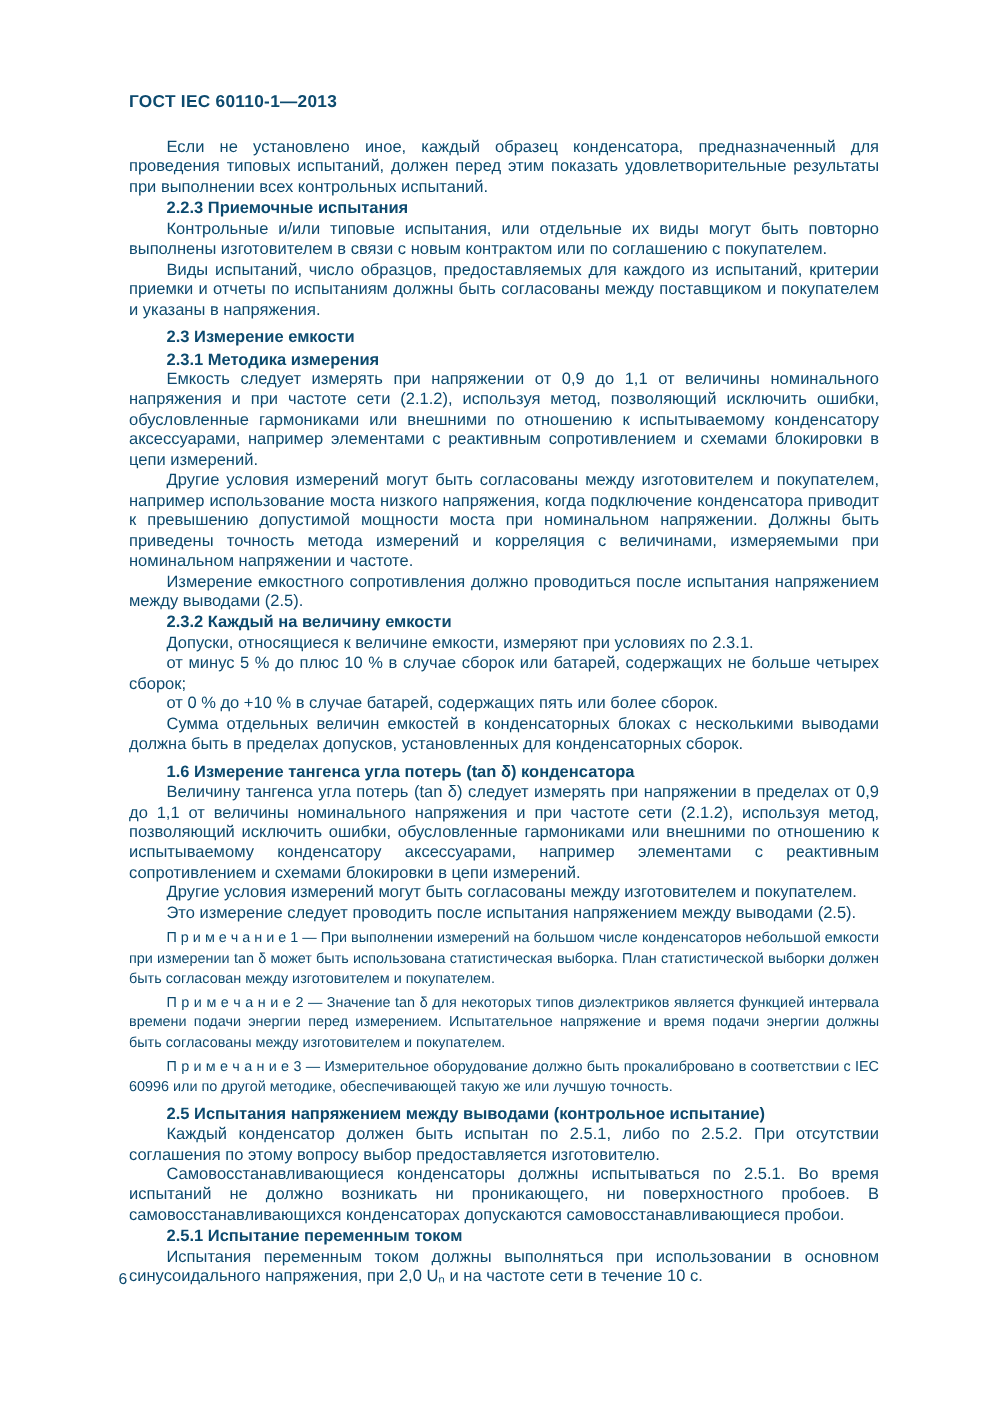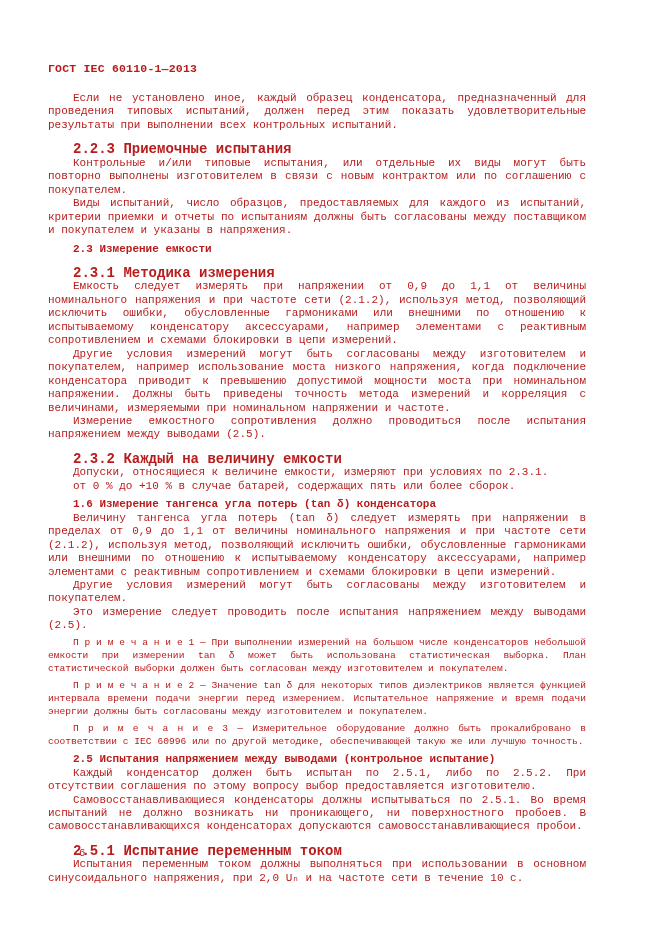--- a/index.html
+++ b/index.html
@@ -6,23 +6,23 @@
     margin: 0;
     padding: 0;
     background: #ffffff;
   }
   .page {
     position: relative;
     width: 661px;
     height: 936px;
     background: #ffffff;
     box-sizing: border-box;
-    padding: 62px 75px 0 48px;
-    font-family: Liberation Mono, monospace;
-    color: #b91c1c;
+    padding: 62px 75px 0 86px;
+    font-family: Liberation Sans, sans-serif;
+    color: #0c4a6e;
     overflow: hidden;
   }
   .doc-header {
     font-weight: bold;
     font-size: 11.5px;
     line-height: 13px;
     letter-spacing: 0.2px;
     margin: 0 0 17px 0;
   }
   .doc-body { }
@@ -36,23 +36,23 @@
     line-height: 13.45px;
   }
   .blk.h2 {
     font-weight: bold;
     font-size: 11px;
     line-height: 13.45px;
     margin-top: 5px;
   }
   .blk.h3 {
     font-weight: bold;
-    font-size: 14px;
+    font-size: 11px;
     line-height: 13.45px;
-    margin-top: 11px;
+    margin-top: 1px;
   }
   .blk.note {
     font-size: 9.6px;
     line-height: 13.3px;
     margin-top: 3px;
     margin-bottom: 2px;
   }
   .page-number {
     position: absolute;
     left: 79px;
@@ -72,21 +72,23 @@
       <p class="blk h3">2.2.3  Приемочные испытания</p>
       <p class="blk p">Контрольные и/или типовые испытания, или отдельные их виды могут быть повторно выполнены изготовителем в связи с новым контрактом или по соглашению с покупателем.</p>
       <p class="blk p">Виды испытаний, число образцов, предоставляемых для каждого из испытаний, критерии приемки и отчеты по испытаниям должны быть согласованы между поставщиком и покупателем и указаны в напряжения.</p>
       <p class="blk h2">2.3  Измерение емкости</p>
       <p class="blk h3">2.3.1  Методика измерения</p>
       <p class="blk p">Емкость следует измерять при напряжении от 0,9 до 1,1 от величины номинального напряжения и при частоте сети (2.1.2), используя метод, позволяющий исключить ошибки, обусловленные гармониками или внешними по отношению к испытываемому конденсатору аксессуарами, например элементами с реактивным сопротивлением и схемами блокировки в цепи измерений.</p>
       <p class="blk p">Другие условия измерений могут быть согласованы между изготовителем и покупателем, например использование моста низкого напряжения, когда подключение конденсатора приводит к превышению допустимой мощности моста при номинальном напряжении. Должны быть приведены точность метода измерений и корреляция с величинами, измеряемыми при номинальном напряжении и частоте.</p>
       <p class="blk p">Измерение емкостного сопротивления должно проводиться после испытания напряжением между выводами (2.5).</p>
       <p class="blk h3">2.3.2  Каждый на величину емкости</p>
       <p class="blk p">Допуски, относящиеся к величине емкости, измеряют при условиях по 2.3.1.</p>
+      <p class="blk p">от минус 5 % до плюс 10 % в случае сборок или батарей, содержащих не больше четырех сборок;</p>
       <p class="blk p">от 0 % до +10 % в случае батарей, содержащих пять или более сборок.</p>
+      <p class="blk p">Сумма отдельных величин емкостей в конденсаторных блоках с несколькими выводами должна быть в пределах допусков, установленных для конденсаторных сборок.</p>
       <p class="blk h2">1.6  Измерение тангенса угла потерь (tan δ) конденсатора</p>
       <p class="blk p">Величину тангенса угла потерь (tan δ) следует измерять при напряжении в пределах от 0,9 до 1,1 от величины номинального напряжения и при частоте сети (2.1.2), используя метод, позволяющий исключить ошибки, обусловленные гармониками или внешними по отношению к испытываемому конденсатору аксессуарами, например элементами с реактивным сопротивлением и схемами блокировки в цепи измерений.</p>
       <p class="blk p">Другие условия измерений могут быть согласованы между изготовителем и покупателем.</p>
       <p class="blk p">Это измерение следует проводить после испытания напряжением между выводами (2.5).</p>
       <p class="blk note">П р и м е ч а н и е  1 — При выполнении измерений на большом числе конденсаторов небольшой емкости при измерении tan δ может быть использована статистическая выборка. План статистической выборки должен быть согласован между изготовителем и покупателем.</p>
       <p class="blk note">П р и м е ч а н и е  2 — Значение tan δ для некоторых типов диэлектриков является функцией интервала времени подачи энергии перед измерением. Испытательное напряжение и время подачи энергии должны быть согласованы между изготовителем и покупателем.</p>
       <p class="blk note">П р и м е ч а н и е  3 — Измерительное оборудование должно быть прокалибровано в соответствии с IEC 60996 или по другой методике, обеспечивающей такую же или лучшую точность.</p>
       <p class="blk h2">2.5  Испытания напряжением между выводами (контрольное испытание)</p>
       <p class="blk p">Каждый конденсатор должен быть испытан по 2.5.1, либо по 2.5.2. При отсутствии соглашения по этому вопросу выбор предоставляется изготовителю.</p>
       <p class="blk p">Самовосстанавливающиеся конденсаторы должны испытываться по 2.5.1. Во время испытаний не должно возникать ни проникающего, ни поверхностного пробоев. В самовосстанавливающихся конденсаторах допускаются самовосстанавливающиеся пробои.</p>

